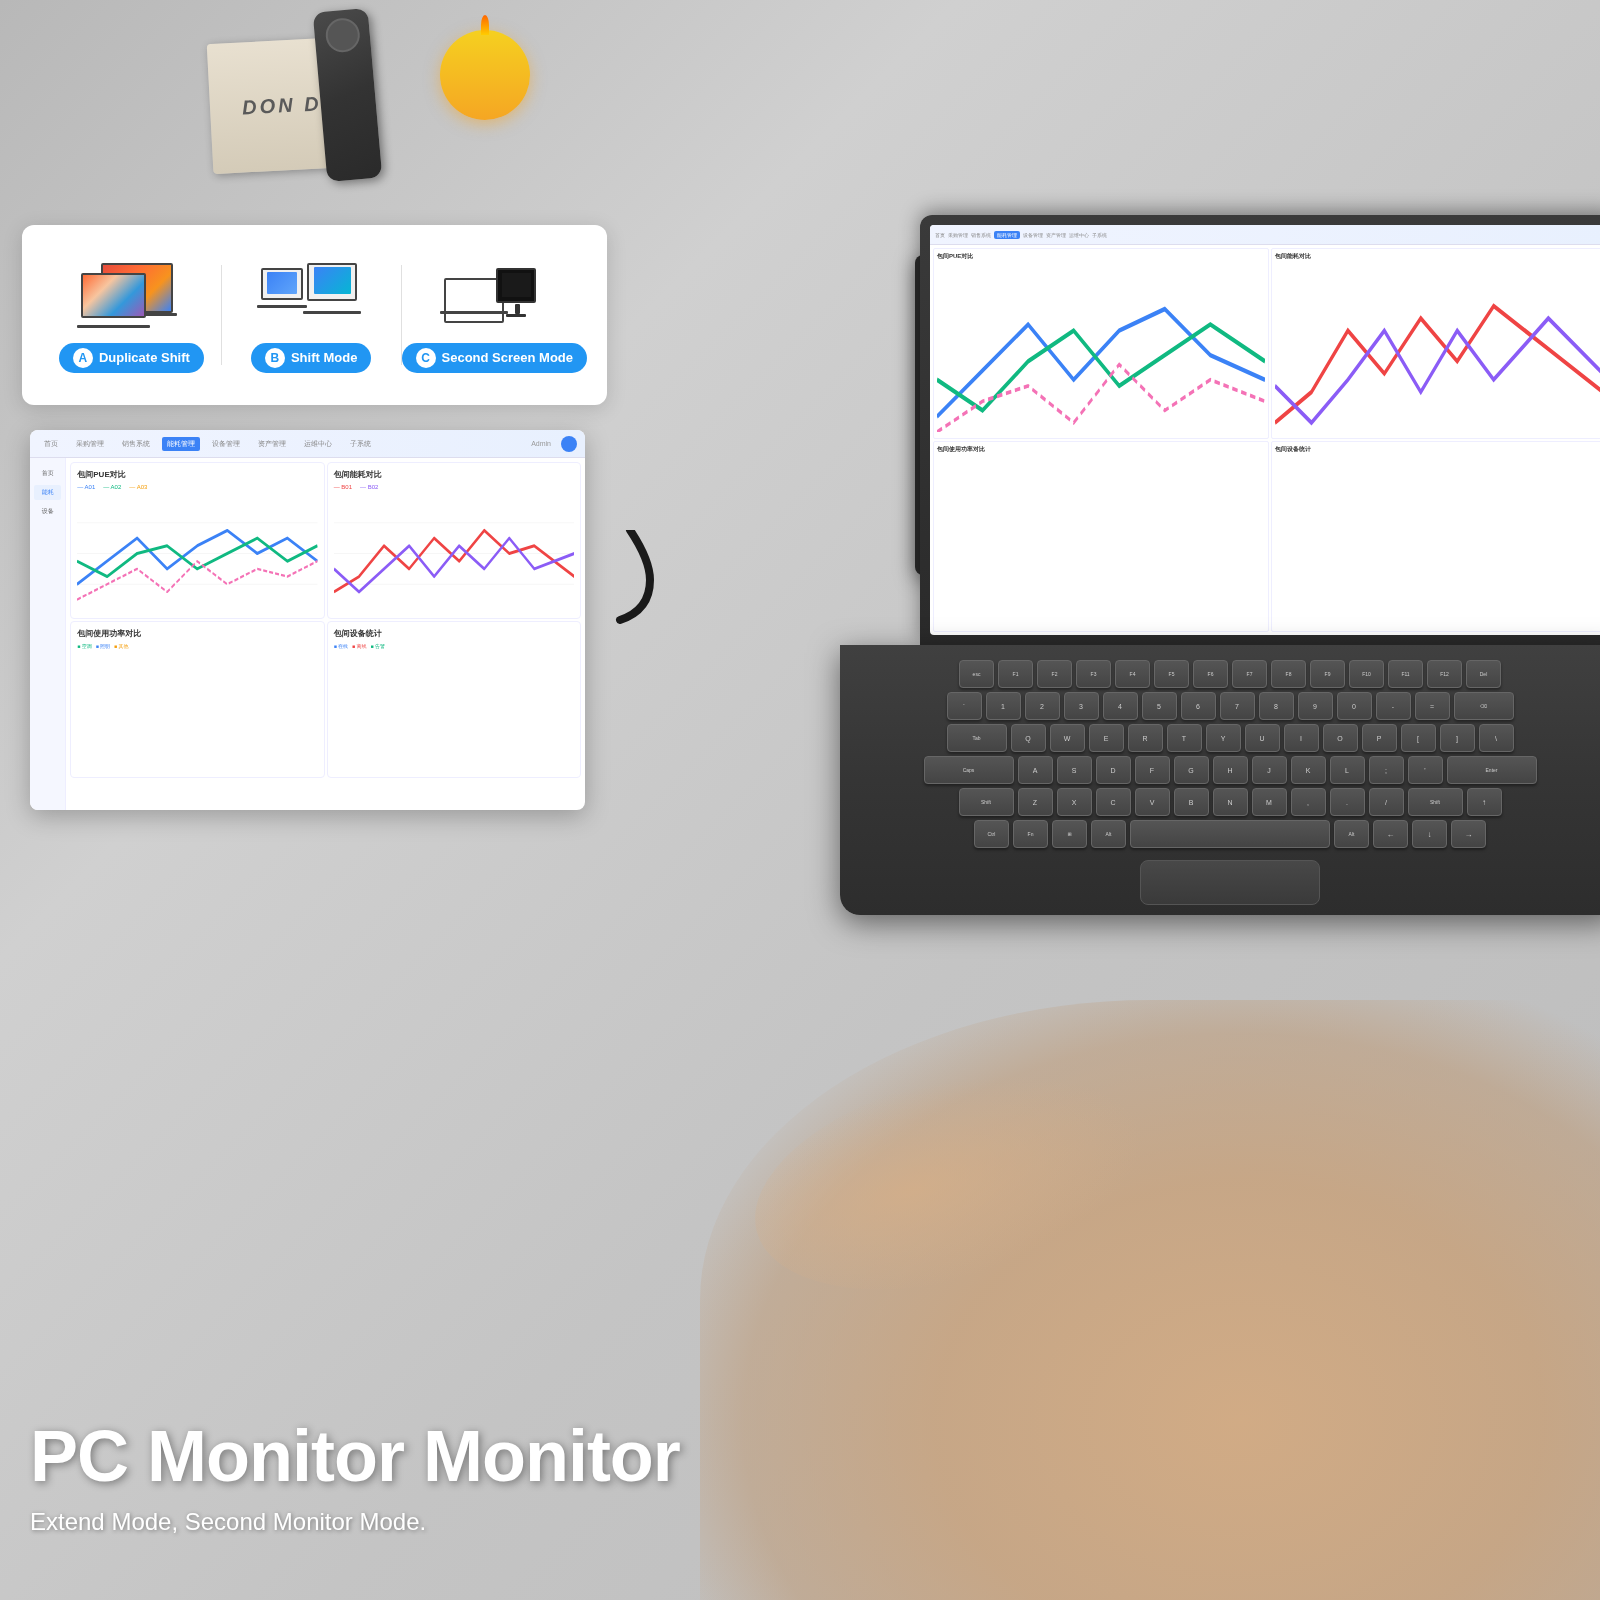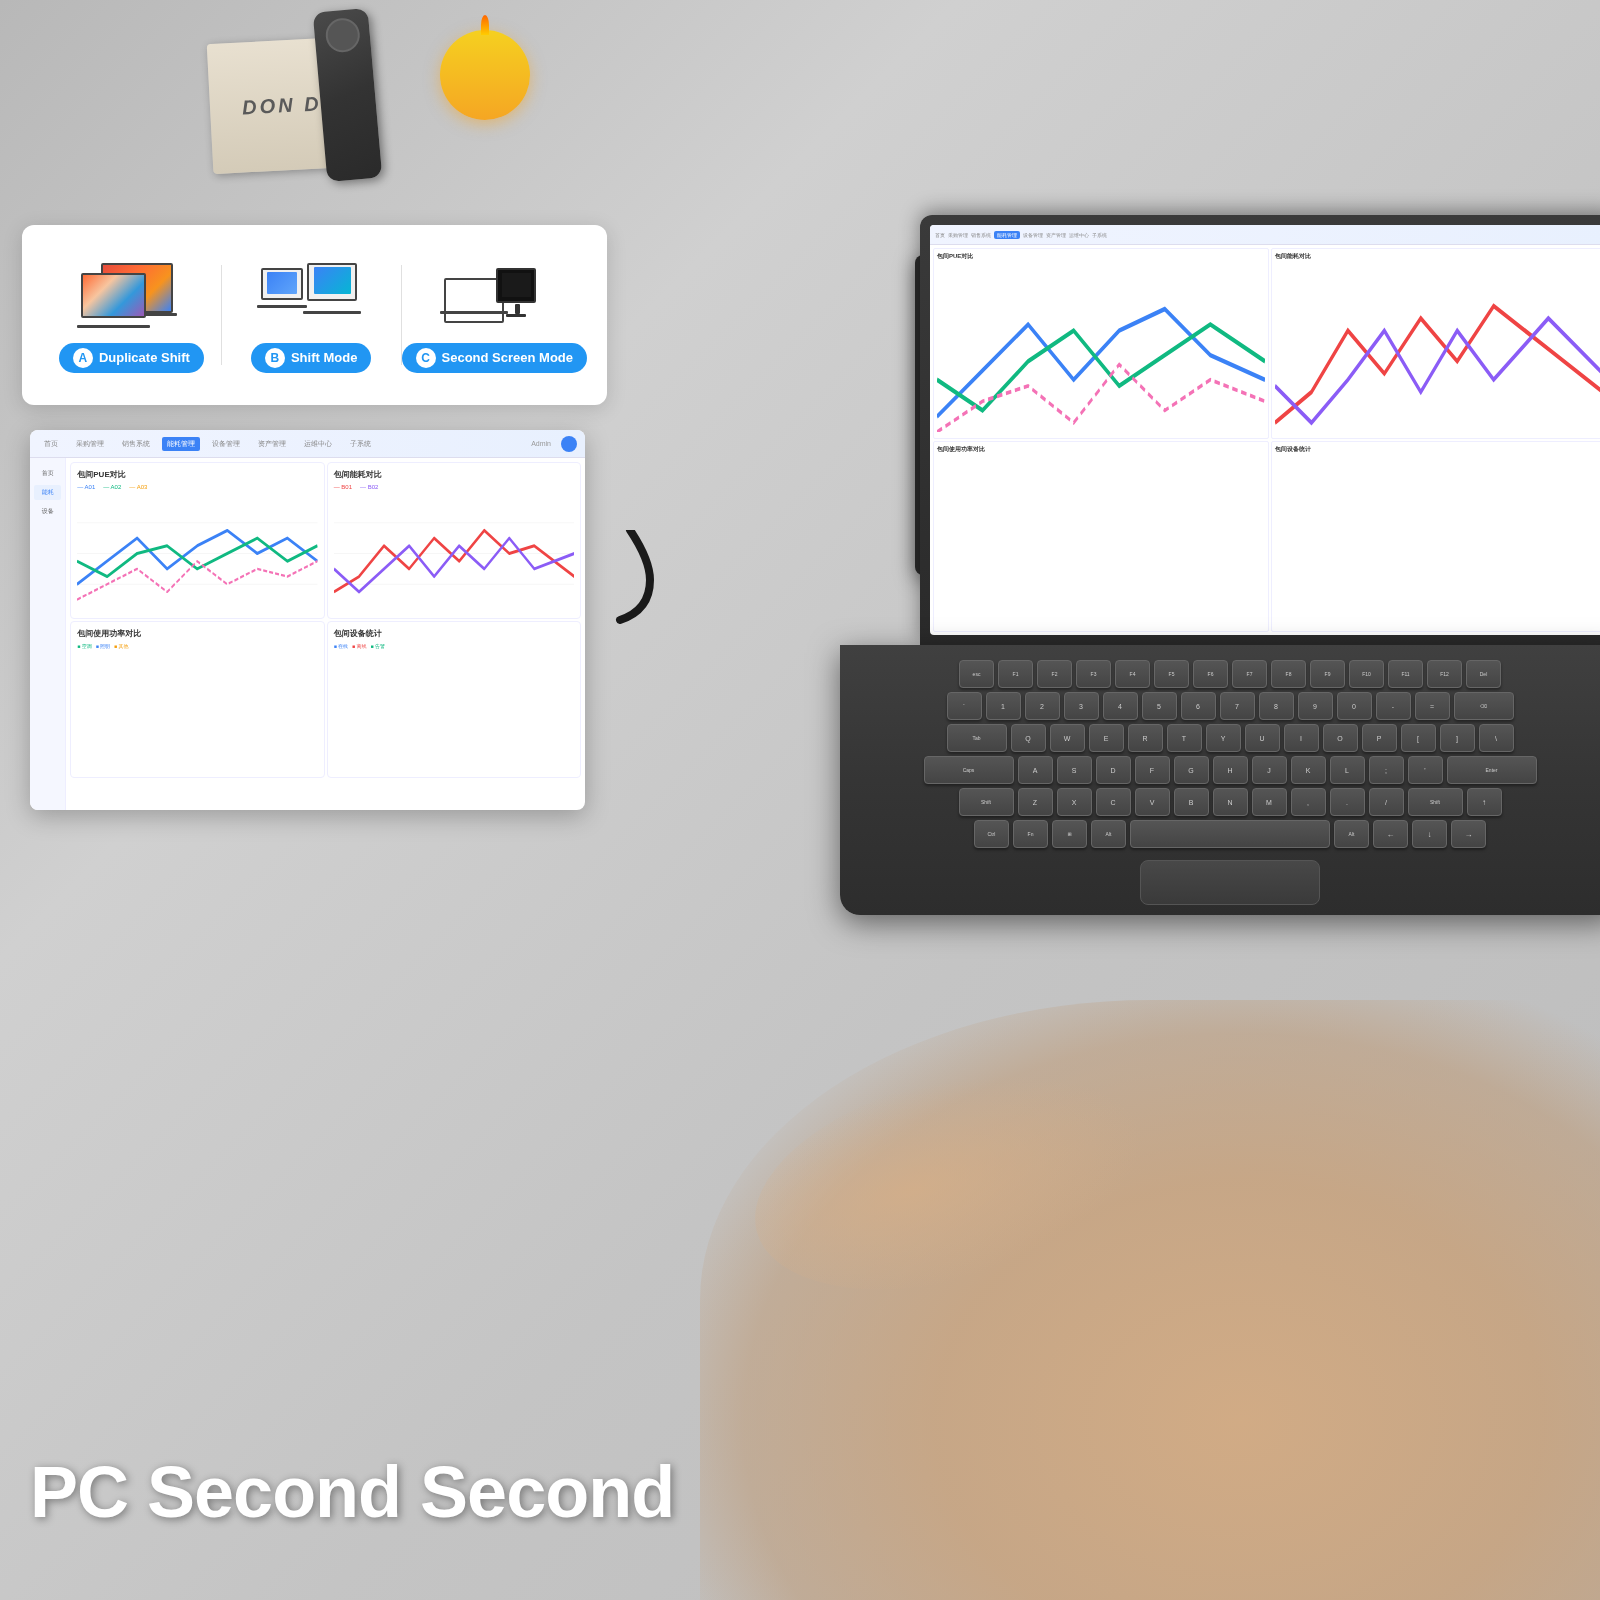--- a/index.html
+++ b/index.html
@@ -947,14 +947,15 @@
     left:50px;
     width:400px;
     height:200px;
     background: radial-gradient(ellipse at 40% 50%, rgba(215,175,135,0.7) 0%, transparent 70%);
     border-radius: 60% 40% 40% 60%;
     transform: rotate(-15deg);
   "></div>
 </div>
 
 <div class="bottom-text">
-  <div class="main-title">PC Second Second</div>
+  <div class="main-title">PC Monitor Monitor</div>
+  <div class="subtitle">Extend Mode, Second Monitor Mode.</div>
 </div>
 
 </body></html>

